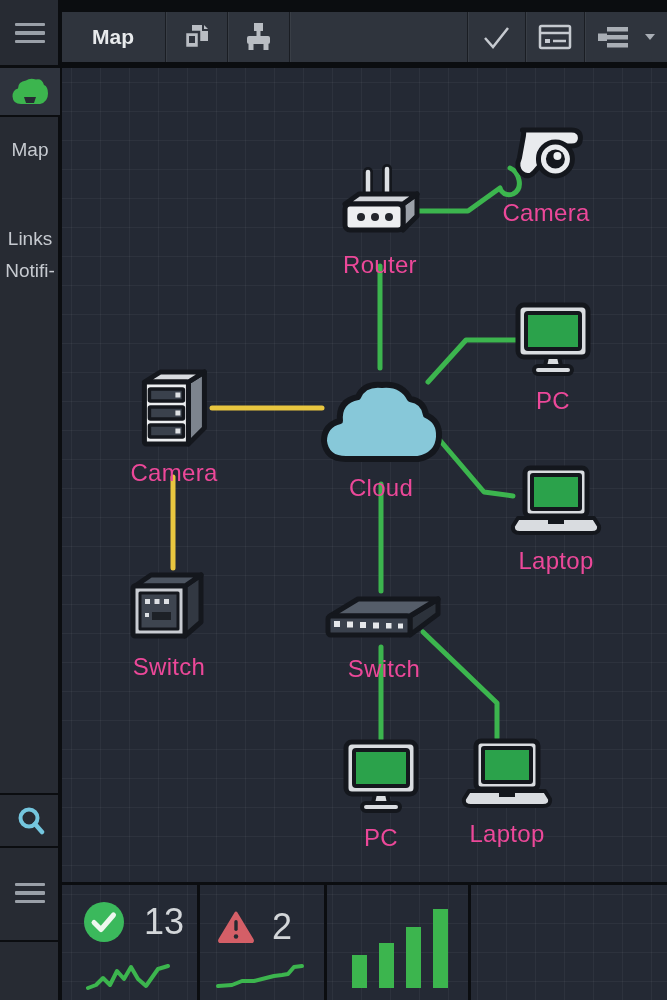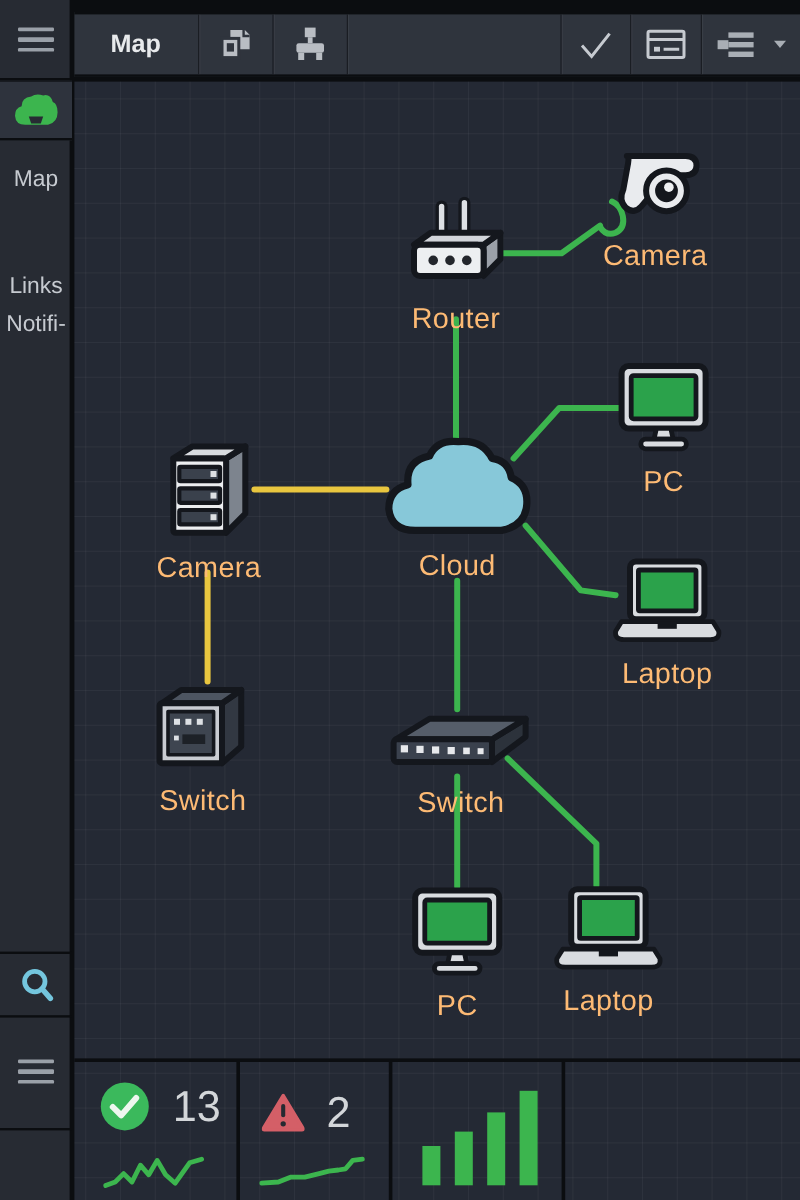--- a/index.html
+++ b/index.html
@@ -14,21 +14,21 @@
     position:absolute; left:62px; top:68px; right:0; bottom:0;
     background-color:#242934;
     background-image:
       linear-gradient(rgba(255,255,255,0.045) 1px, transparent 1px),
       linear-gradient(90deg, rgba(255,255,255,0.045) 1px, transparent 1px);
     background-size:29px 29px; background-position:9px 14px;
   }
   #edges-svg { position:absolute; left:0; top:0; width:667px; height:1000px; pointer-events:none; }
   #edges-svg path { pointer-events:stroke; }
   .node { position:absolute; transform:translateX(-50%); display:flex; flex-direction:column; align-items:center; gap:5px; }
-  .node-label { font-size:24px; color:#fdba74; letter-spacing:0.3px; white-space:nowrap; text-align:left; }
+  .node-label { font-size:24px; color:#ec4899; letter-spacing:0.3px; white-space:nowrap; text-align:left; }
   
   .sidebar { position:absolute; left:0; top:0; width:60px; height:1000px; background:#272b33; border-right:2px solid #0b0d10; }
   .sb-section { position:absolute; left:0; width:60px; display:flex; align-items:center; justify-content:center; }
   .sb-top-menu { top:0; height:66px; }
   .sb-active { top:67px; height:50px; background:#2e333d; border-top:1px solid #0b0d10; border-bottom:2px solid #0b0d10; }
   .sb-item { width:60px; text-align:center; font-size:19px; color:#c6cad0; position:absolute; left:0; overflow:hidden; white-space:nowrap; }
   .sb-div { position:absolute; left:0; width:60px; height:2px; background:#0b0d10; }
   .hamburger { display:inline-flex; flex-direction:column; gap:5px; }
   .hamburger span { display:block; width:30px; height:3.5px; background:#9aa0a8; border-radius:1px; }
   
@@ -135,21 +135,21 @@
       <rect x="13" y="23" width="34" height="12" rx="1" fill="#3a414c" stroke-width="3.5"></rect>
       <rect x="13" y="41" width="34" height="12" rx="1" fill="#3a414c" stroke-width="3.5"></rect>
       <rect x="13" y="59" width="34" height="12" rx="1" fill="#3a414c" stroke-width="3.5"></rect>
     </g>
     <rect x="39" y="26.5" width="5" height="5" fill="#dde0e3"></rect>
     <rect x="39" y="44.5" width="5" height="5" fill="#dde0e3"></rect>
     <rect x="39" y="62.5" width="5" height="5" fill="#dde0e3"></rect>
   </svg></span>
     <span class="node-label">Camera</span>
   </div>
-    <div class="node" style="left: 381px; top: 360px;">
+    <div class="node" style="left: 381px; top: 377px;">
     <span class="node-icon"><svg width="126" height="88" viewBox="0 0 126 88">
     <path d="M28 82 Q8 82 6 64 Q6 48 22 44 Q20 24 40 20 Q46 6 64 8 Q84 6 92 22 Q106 24 108 38 Q122 44 121 60 Q120 78 100 82 Z" fill="#87c8d9" stroke="#14171d" stroke-width="6" stroke-linejoin="round"></path>
   </svg></span>
     <span class="node-label">Cloud</span>
   </div>
     <div class="node" style="left: 553px; top: 300px;">
     <span class="node-icon"><svg width="80" height="78" viewBox="0 0 80 78">
     <g stroke="#14171d" stroke-linejoin="round">
       <rect x="5" y="5" width="70" height="52" rx="6" fill="#d9dce0" stroke-width="5"></rect>
       <rect x="13" y="13" width="54" height="36" rx="2" fill="#2ba24b" stroke-width="4"></rect>

